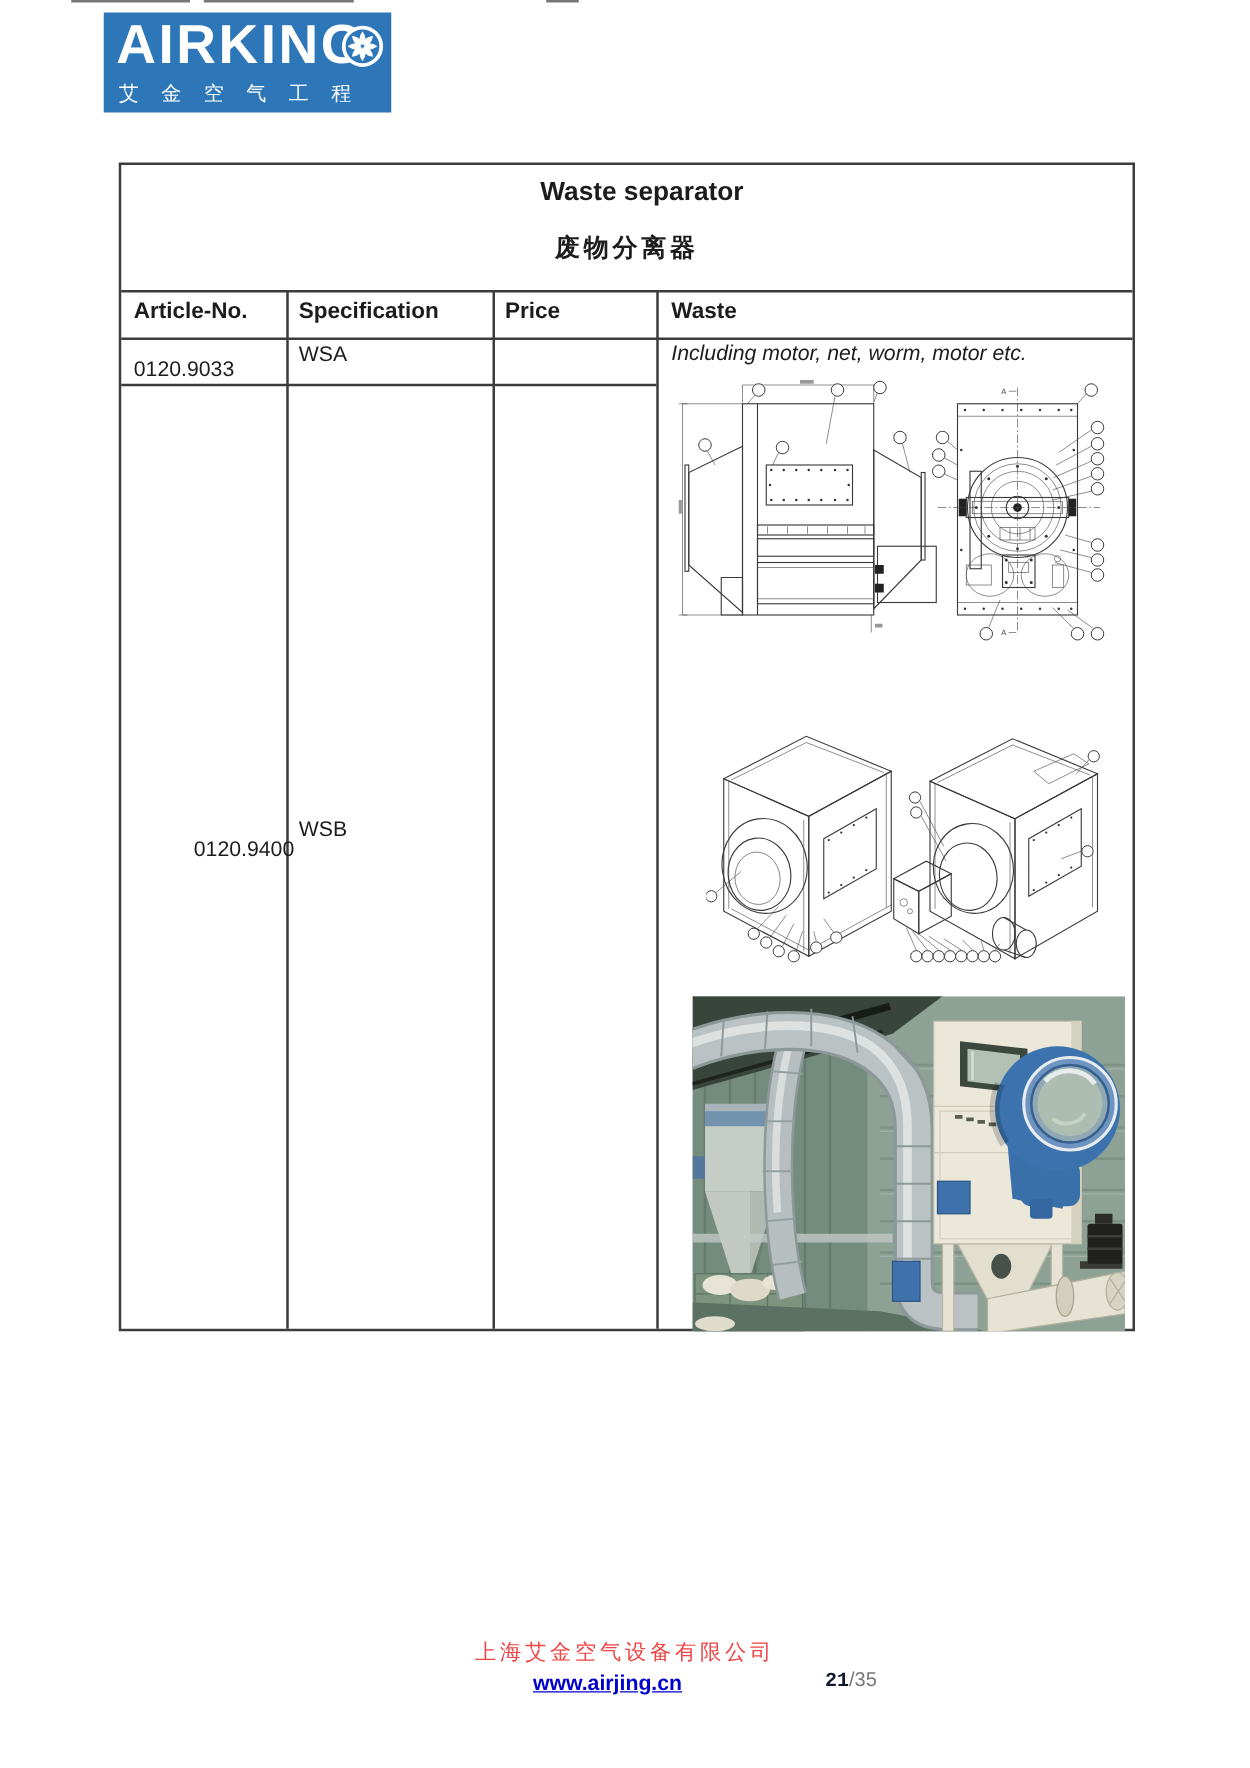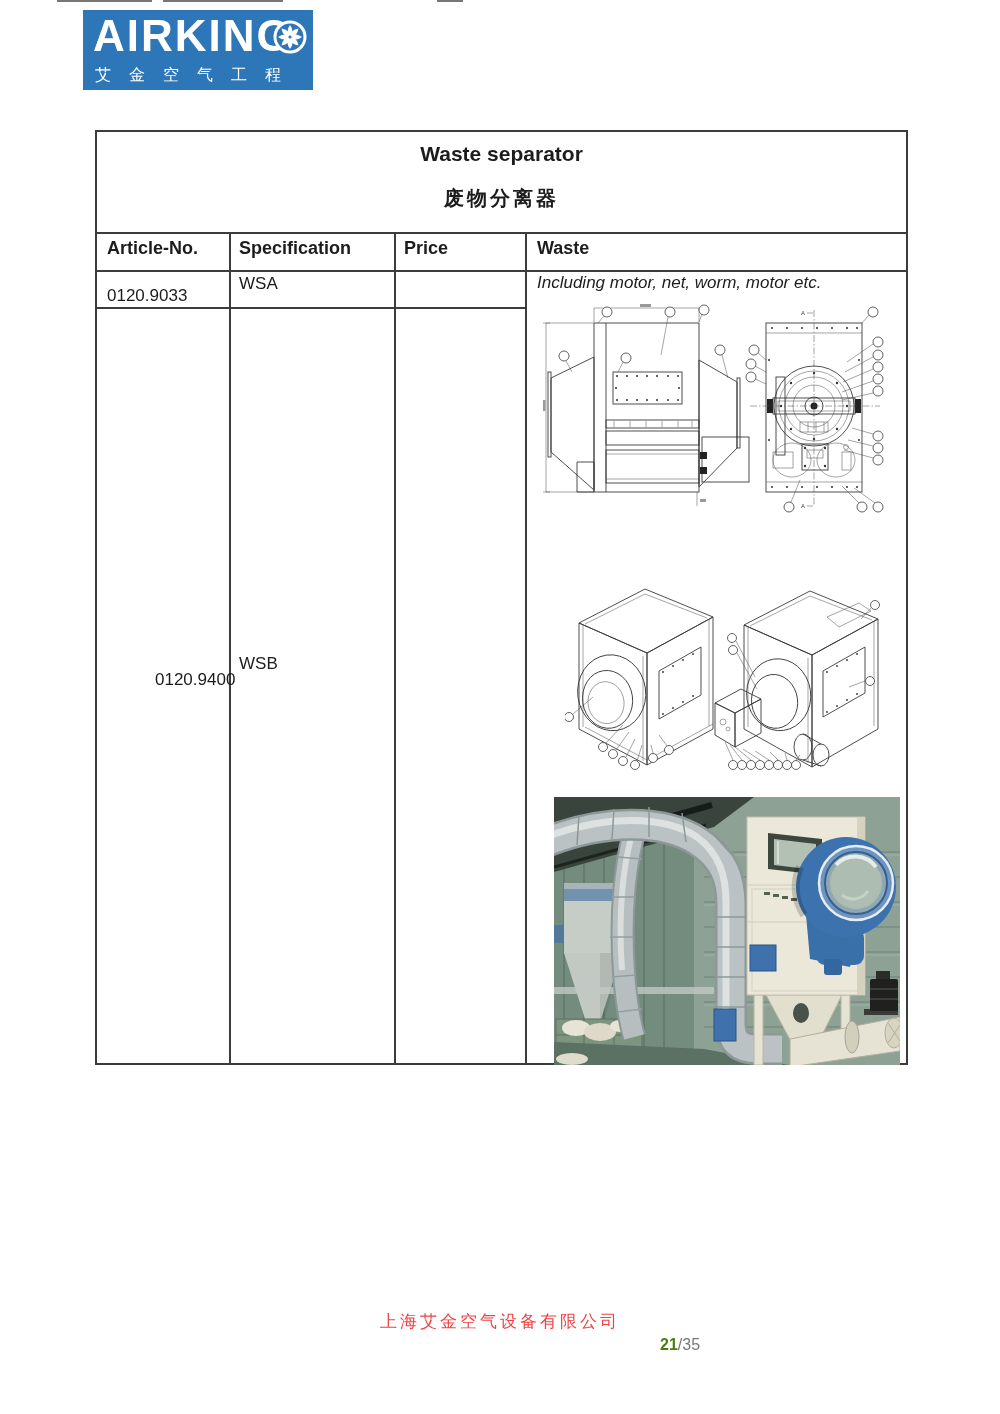--- a/index.html
+++ b/index.html
@@ -19,33 +19,33 @@
             letter-spacing:18px;white-space:nowrap;font-family:"DejaVu Sans",sans-serif;}
 
   .doc-title{position:absolute;left:385px;top:50px;width:450px;text-align:center;
              font-size:27px;font-weight:bold;letter-spacing:1px;font-family:"DejaVu Sans",sans-serif;}
 
   
   .tbl{position:absolute;left:95px;top:130px;width:813px;height:935px;border:2px solid #3c3c3c;box-sizing:border-box;}
   .ln-h{position:absolute;background:#3c3c3c;height:2px;}
   .ln-v{position:absolute;background:#3c3c3c;width:2px;}
   .cell-text{position:absolute;font-size:17px;white-space:nowrap;}
-  .tbl-title-en{position:absolute;left:0;top:10px;width:100%;text-align:center;font-size:21px;font-weight:bold;}
+  .tbl-title-en{position:absolute;left:12px;top:10px;width:100%;text-align:center;font-size:21px;font-weight:bold;}
   .tbl-title-zh{position:absolute;left:0;top:53px;width:100%;text-align:center;font-size:20px;font-weight:bold;
                 font-family:"DejaVu Sans",sans-serif;letter-spacing:3px;}
   .hdr{font-weight:bold;font-size:18px;}
   .remark-note{font-style:italic;font-size:17px;font-family:"Liberation Sans",sans-serif;}
 
   
   .footer-company{position:absolute;left:300px;top:1310px;width:400px;text-align:center;
                   font-family:"DejaVu Serif",serif;font-size:17px;letter-spacing:3px;color:#ef4444;}
   .footer-link{position:absolute;left:300px;top:1337px;width:372px;text-align:center;
                font-size:17px;font-weight:bold;color:#0000cc;text-decoration:underline;cursor:pointer;}
   .footer-page{position:absolute;left:660px;top:1336px;font-size:16px;color:#777;}
-  .footer-page b{color:#4d7c0f;}
+  .footer-page b{color:#0f172a;font-family:Liberation Mono, monospace;}
 
   
   svg .ln{stroke:#3a3a3a;stroke-width:.9;fill:none;}
   svg .thin{stroke:#4a4a4a;stroke-width:.5;fill:none;}
   svg .bal{fill:#fff;stroke:#3a3a3a;stroke-width:.8;}
   svg .dot{fill:#333;stroke:none;}
   svg .blk{fill:#222;stroke:none;}
   svg .lbl{fill:#444;font-size:6px;font-family:"Liberation Sans",sans-serif;}
   svg .gmark{fill:#999;stroke:none;}
 </style>
@@ -509,15 +509,16 @@
         <path d="M 282,68 A 26 26 0 0 1 322,70" stroke="#e6ece9" stroke-width="4" fill="none"></path>
         <path d="M 288,98 A 18 18 0 0 0 314,94" stroke="#c5d2c6" stroke-width="3" fill="none"></path>
       </g>
       <rect x="196" y="148" width="26" height="26" fill="#3f72ad" stroke="#2a5585"></rect>
       <rect x="160" y="212" width="22" height="32" fill="#3f72ad" stroke="#2a5585"></rect>
       <ellipse cx="18" cy="262" rx="16" ry="6" fill="#dfdccc"></ellipse>
     </svg>
   </div>
 
   <div class="footer-company">上海艾金空气设备有限公司</div>
+  <a class="footer-link">www.airjing.cn</a>
   <div class="footer-page"><b>21</b><span>/35</span></div>
 
 </div>
 
 </body></html>

